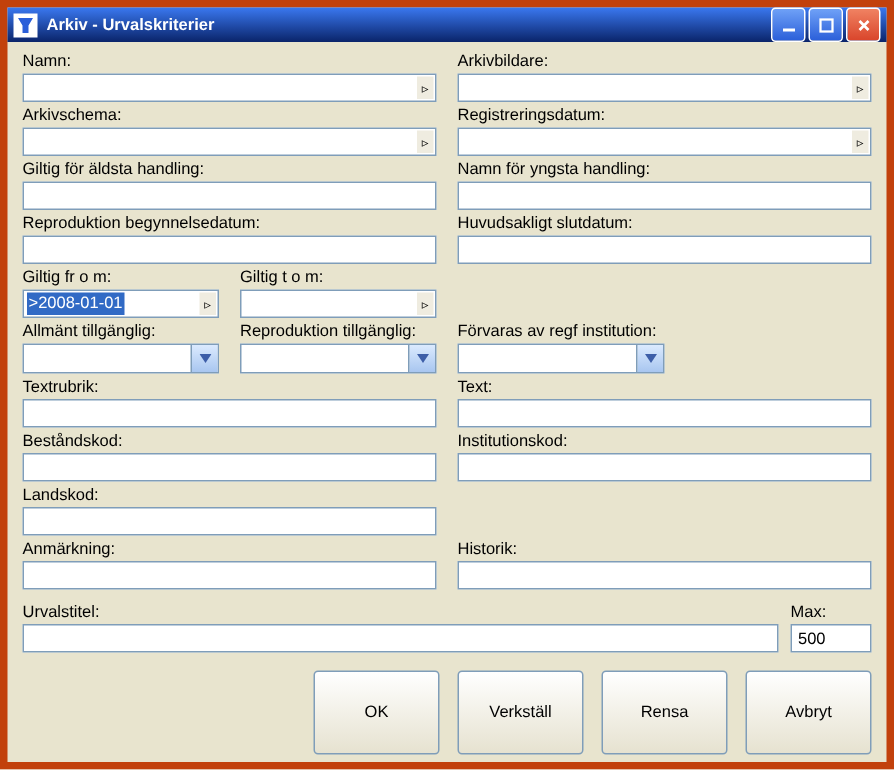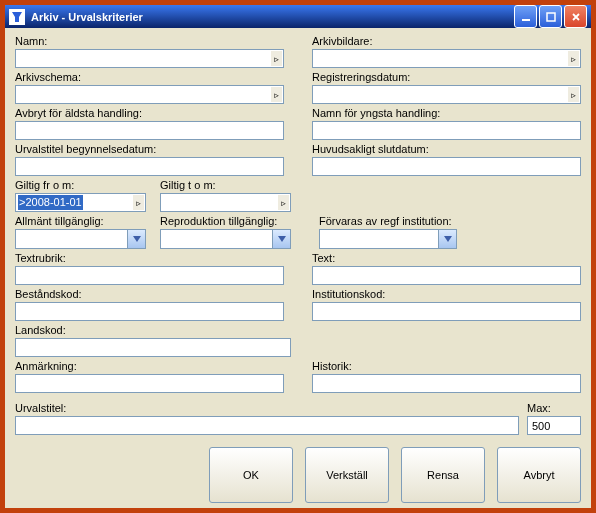--- a/index.html
+++ b/index.html
@@ -5,21 +5,21 @@
 html,body{margin:0;padding:0;font-family:Tahoma,Arial,sans-serif;font-size:11px;color:#000}
 .window{width:596px;height:513px;border:5px solid #c2410c;background:#e8e4ce;box-sizing:border-box;display:flex;flex-direction:column}
 .titlebar{height:26px;background:linear-gradient(#3a78f0,#0a246a);display:flex;align-items:center;padding:0 4px;color:#fff;font-weight:bold}
 .titlebar .app-icon{width:16px;height:16px;background:#fff;margin-right:6px;display:inline-flex;align-items:center;justify-content:center}
 .titlebar .app-icon svg{width:12px;height:12px}
 .title-text{flex:1}
 .winbtns{display:flex;gap:2px}
 .winbtn{width:21px;height:21px;border:1px solid #fff;border-radius:3px;background:linear-gradient(#6fa1f7,#2b5fd9);display:flex;align-items:center;justify-content:center;color:#fff;font-weight:bold;font-size:11px;cursor:default}
 .winbtn.close{background:linear-gradient(#f08262,#d9452b);border-color:#fff}
 .content{flex:1;padding:6px 10px 6px 10px;box-sizing:border-box}
-.row{display:flex;gap:28px;margin-bottom:2px}
+.row{display:flex;gap:14px;margin-bottom:2px}
 .col{flex:1;display:flex;flex-direction:column}
 .col.half{flex:0 0 calc(50% - 7px)}
 .lbl{margin-bottom:1px;line-height:14px}
 .field{height:19px;background:#fff;border:1px solid #7f9db9;box-sizing:border-box;position:relative;display:flex;align-items:center;padding:0 2px}
 .field.withpick{padding-right:14px}
 .pick{position:absolute;right:1px;top:1px;bottom:1px;width:11px;display:flex;align-items:center;justify-content:center;font-size:9px;color:#000;background:#efece0}
 .field input{border:0;outline:0;width:100%;font:inherit;background:transparent}
 .sel{display:inline-block;background:#316ac5;color:#fff;padding:0 1px;line-height:15px}
 .combo{height:20px;border:1px solid #7f9db9;background:#fff;display:flex;align-items:center;box-sizing:border-box}
 .combo .cval{flex:1;padding:0 3px}
@@ -95,36 +95,36 @@
         <div class="lbl">Registreringsdatum:</div>
         <div class="field withpick">
             <input style="">
             <span class="pick">▹</span>
           </div>
       </div>
     </div>
 
     <div class="row">
       <div class="col">
-        <div class="lbl">Avbryt för äldsta handling:</div>
+        <div class="lbl">Giltig för äldsta handling:</div>
         <div class="field">
             <input style="">
           </div>
       </div>
       <div class="col">
         <div class="lbl">Namn för yngsta handling:</div>
         <div class="field">
             <input style="">
           </div>
       </div>
     </div>
 
     <div class="row">
       <div class="col">
-        <div class="lbl">Urvalstitel begynnelsedatum:</div>
+        <div class="lbl">Reproduktion begynnelsedatum:</div>
         <div class="field">
             <input style="">
           </div>
       </div>
       <div class="col">
         <div class="lbl">Huvudsakligt slutdatum:</div>
         <div class="field">
             <input style="">
           </div>
       </div>

